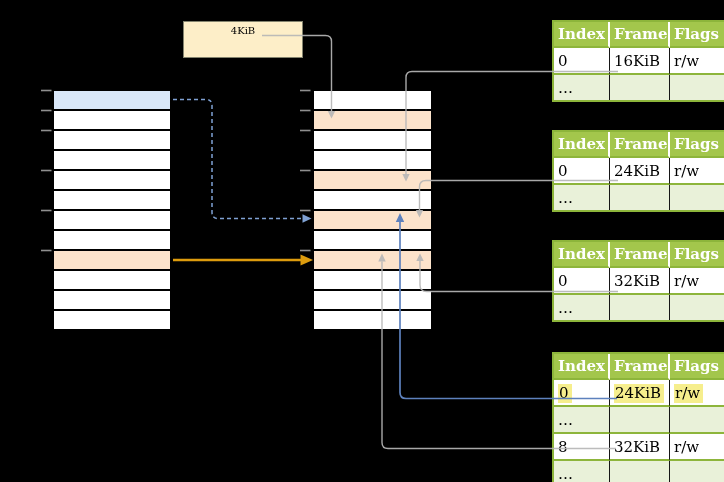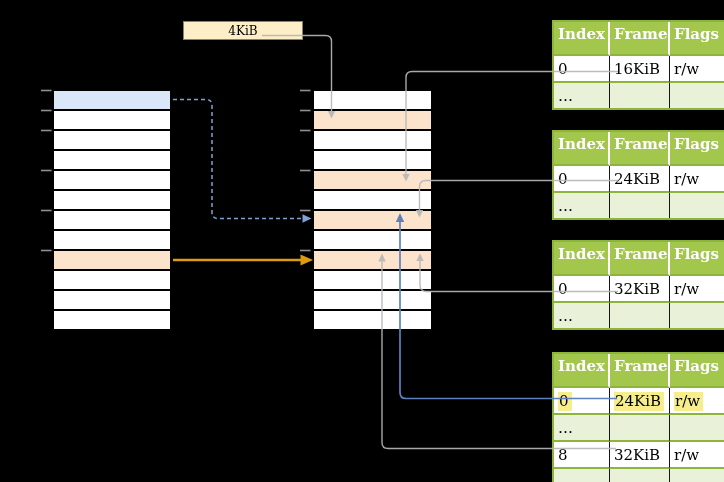--- a/index.html
+++ b/index.html
@@ -14,35 +14,35 @@
     display:flex; flex-direction:column; background:#000;
   }
   .mem-left { left:52px; top:89px; width:120px; height:242px; }
   .mem-mid  { left:312px; top:89px; width:121px; height:242px; }
   .mrow { flex:1; background:#fff; border-bottom:2px solid #000; }
   .mrow:last-child { border-bottom:none; }
   .mrow.blue   { background:var(--blue-row,#d9e7f8); }
   .mrow.orange { background:var(--orange-row,#fce3cb); }
   
   .labelbox {
-    position:absolute; left:183px; top:21px; width:120px; height:19px;
+    position:absolute; left:183px; top:21px; width:120px; height:37px;
     box-sizing:border-box; background:var(--box-fill,#fdeec8);
-    border:1px solid #83836e; text-align:center; font-size:12px;
+    border:1px solid #83836e; text-align:center; font-size:10px;
     line-height:18px; color:#000;
   }
   
   table.pt {
     position:absolute; left:552px; width:176px; table-layout:fixed;
     border-collapse:separate; border-spacing:0; background:#fff;
     border:2px solid var(--border-green,#8db53b); border-right:none;
     font-size:15px; color:#000;
   }
   table.pt th {
     background:var(--header-green,#a3c64c); color:#fff; font-weight:bold;
-    text-align:left; height:24px; padding:0 0 8px 4px; vertical-align:middle;
+    text-align:left; height:24px; padding:0 0 0 4px; vertical-align:middle;
     border-right:2px solid #fff; border-bottom:2px solid var(--border-green,#8db53b);
     font-size:15px;
   }
   table.pt th:last-child { border-right:none; }
   table.pt td {
     height:25px; padding:0 0 0 4px; vertical-align:middle;
     border-right:1.5px solid #161616;
     border-bottom:2px solid var(--border-green,#8db53b);
     background:#fff;
   }

